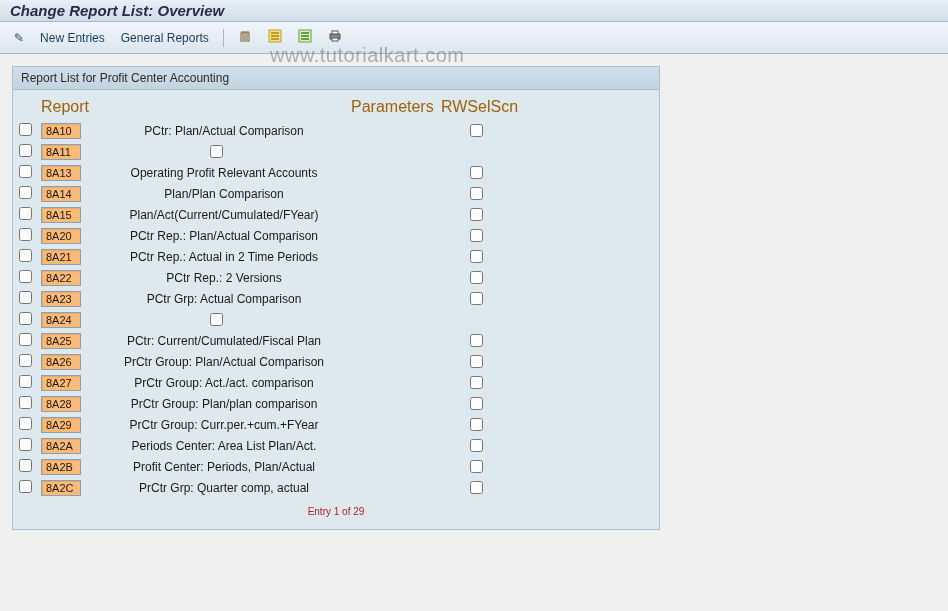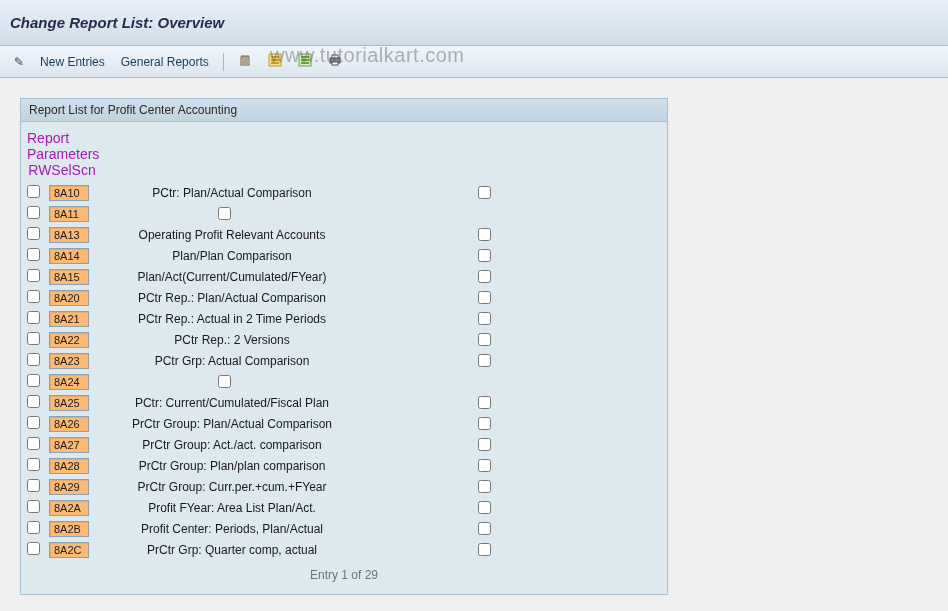--- a/index.html
+++ b/index.html
@@ -8,21 +8,21 @@
       font-size: 12px;
       background: #f0f0f0;
       width: 948px;
       height: 611px;
       overflow: hidden;
       position: relative;
     }
     .title-bar {
       background: linear-gradient(to bottom, #e8f0f8, #d0dde8);
       border-bottom: 1px solid #a8b8c8;
-      padding: 14px 10px;
+      padding: 2px 10px;
       font-size: 15px;
       font-weight: bold;
       font-style: italic;
       color: #2a2a4a;
     }
     .toolbar {
       background: linear-gradient(to bottom, #f0f6fc, #dce6f0);
       border-bottom: 1px solid #a8b8c8;
       padding: 4px 8px;
       display: flex;
@@ -33,41 +33,40 @@
       padding: 3px 6px;
       color: #1a3a5a;
       cursor: pointer;
       display: inline-flex;
       align-items: center;
       gap: 3px;
       font-size: 12px;
     }
     .icon { display: inline-block; }
     .panel {
-      margin: 20px;
+      margin: 12px;
       background: #dde8ef;
       border: 1px solid #a8c0d0;
       width: 648px;
     }
     .panel-header {
       background: linear-gradient(to bottom, #d0e0ec, #c0d4e0);
       border-bottom: 1px solid #a8c0d0;
       padding: 4px 8px;
       color: #2a2a2a;
       font-size: 12px;
     }
     .grid {
       padding: 4px 6px 6px 6px;
     }
     .grid-head {
       display: flex;
       padding: 4px 0;
-      color: #a21caf;
-      font-size: 14px;
-      flex-direction: column;
+      color: #a16207;
+      font-size: 16px;
     }
     .col-select { width: 22px; flex: none; }
     .col-code { width: 50px; flex: none; }
     .col-desc { width: 260px; flex: none; }
     .col-params { width: 90px; flex: none; }
     .col-rwsel { width: 70px; flex: none; text-align: center; }
     .row {
       display: flex;
       align-items: center;
       height: 21px;
@@ -89,22 +88,22 @@
     }
     .desc-cell {
       color: #1a1a1a;
       font-size: 12px;
       padding-left: 6px;
       text-align: center;
     }
     .footer-entry {
       text-align: center;
       padding: 8px 0 6px 0;
-      font-size: 12px;
-      color: #737373;
+      font-size: 10px;
+      color: #b91c1c;
     }
     .watermark {
       position: absolute;
       top: 44px;
       left: 270px;
       font-size: 20px;
       color: rgba(90,90,90,0.45);
       font-family: Arial, sans-serif;
       letter-spacing: 0.5px;
       pointer-events: none;
@@ -308,21 +307,21 @@
           <div class="col-code"><span class="code-cell">8A29</span></div>
           <div class="col-desc desc-cell">PrCtr Group: Curr.per.+cum.+FYear</div>
           <div class="col-params"></div>
           <div class="col-rwsel chk-wrap">
             <input type="checkbox" style="">
           </div>
         </div>
         <div class="row">
           <div class="col-select"><input type="checkbox" style=""></div>
           <div class="col-code"><span class="code-cell">8A2A</span></div>
-          <div class="col-desc desc-cell">Profit FYear: Area List Plan/Act.</div>
+          <div class="col-desc desc-cell">Periods Center: Area List Plan/Act.</div>
           <div class="col-params"></div>
           <div class="col-rwsel chk-wrap">
             <input type="checkbox" style="">
           </div>
         </div>
         <div class="row">
           <div class="col-select"><input type="checkbox" style=""></div>
           <div class="col-code"><span class="code-cell">8A2B</span></div>
           <div class="col-desc desc-cell">Profit Center: Periods, Plan/Actual</div>
           <div class="col-params"></div>

